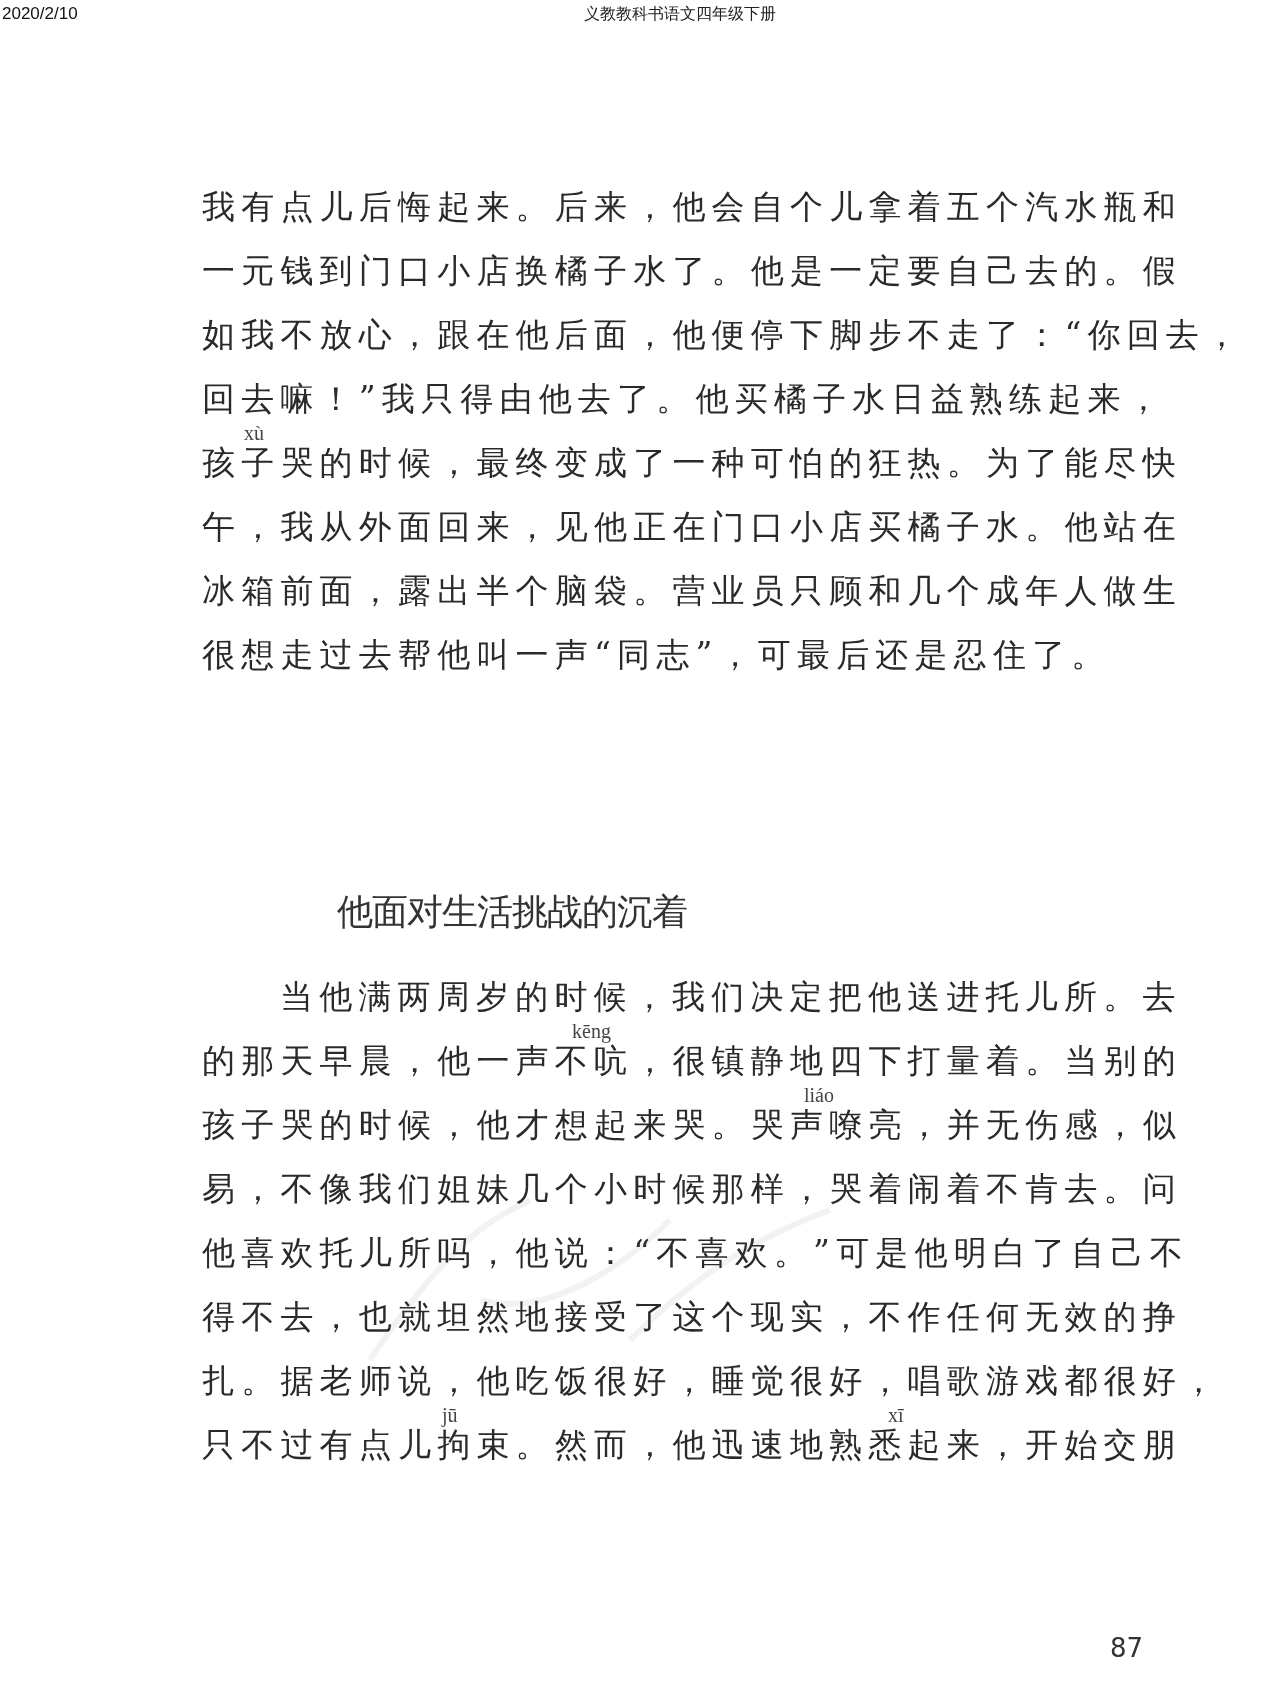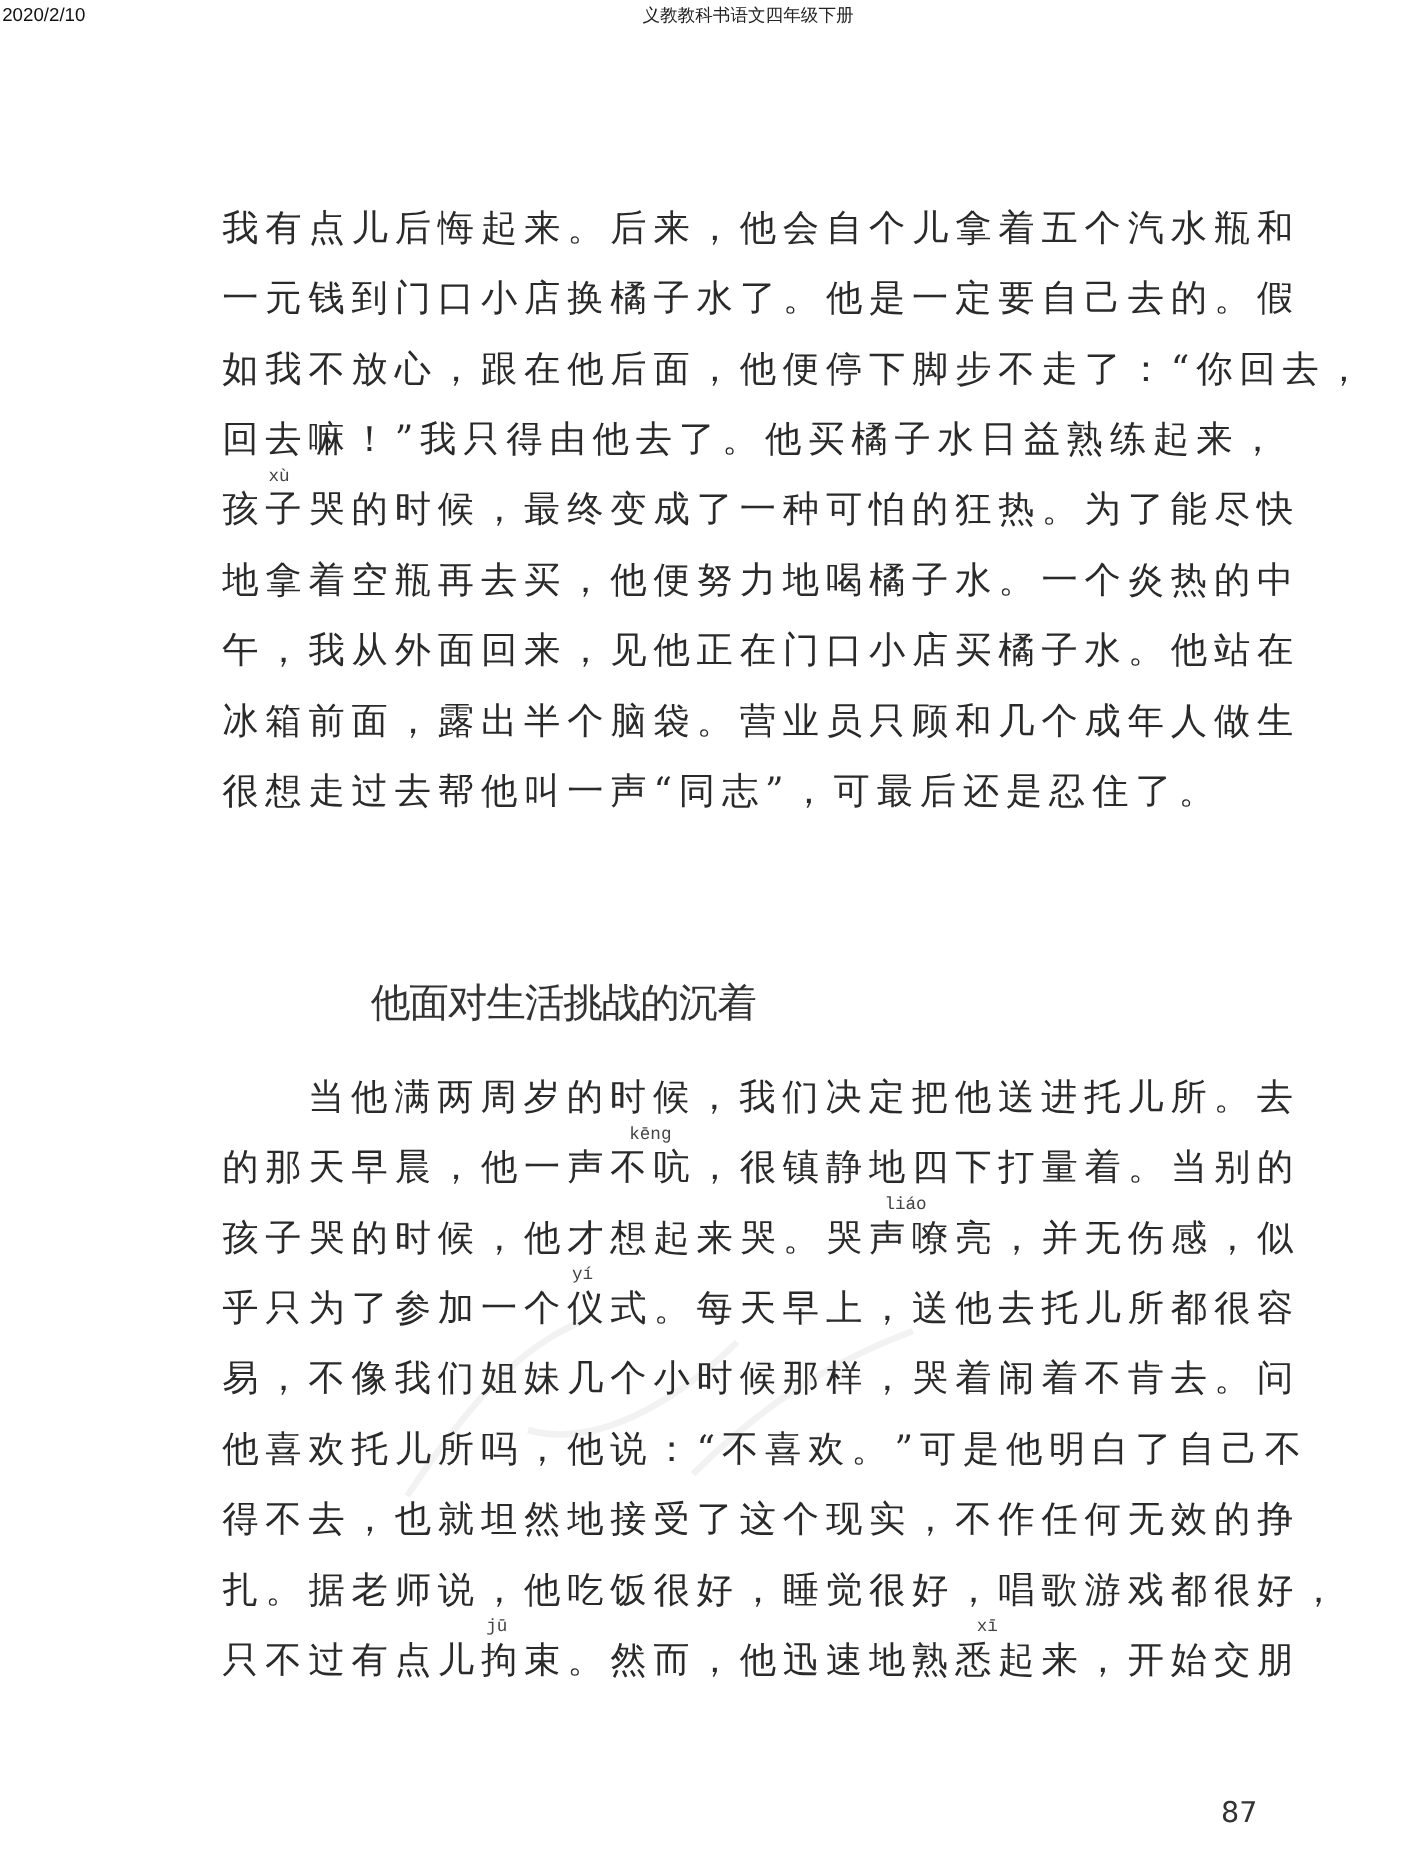--- a/index.html
+++ b/index.html
@@ -5,60 +5,55 @@
   html, body { margin:0; padding:0; background:#ffffff; }
   body { width:1280px; height:1690px; position:relative; overflow:hidden; font-family:"DejaVu Serif", serif; color:#222; }
   .hdr-date { position:absolute; left:2px; top:4px; font-family:"Liberation Sans", sans-serif; font-size:17px; color:#111; }
   .hdr-title { position:absolute; left:0; width:1280px; top:4px; text-align:center; font-family:"DejaVu Sans", sans-serif; font-size:16px; color:#222; padding-left:80px; box-sizing:border-box; }
   .page { position:absolute; left:202px; width:938px; }
   .line { position:relative; height:64px; font-size:33px; letter-spacing:6.2px; line-height:64px; white-space:nowrap; color:#2a2a2a; }
   .block1 { top:175px; }
   .block2 { top:965px;text-align:center; }
   .heading { position:absolute; left:0; width:1024px; top:888px; text-align:center; font-family:"DejaVu Sans", sans-serif; font-size:36px; color:#333; letter-spacing:-1px; }
   .indent { padding-left:78px; }
-  .py { position:absolute; font-family:Liberation Mono, monospace; font-size:16px; color:#444; letter-spacing:0; line-height:17px; top:-6px; }
+  .py { position:absolute; font-family:Liberation Serif, serif; font-size:20px; color:#444; letter-spacing:0; line-height:17px; top:-6px; }
   .pagenum { position:absolute; left:1110px; top:1633px; font-family:"DejaVu Sans", sans-serif; font-size:26px; color:#333; }
   .watermark { position:absolute; left:330px; top:1180px; width:520px; height:200px; opacity:0.08; pointer-events:none; }
 </style>
 </head>
 <body>
 
 <div class="hdr-date">2020/2/10</div>
 <div class="hdr-title">义教教科书语文四年级下册</div>
 
 <div class="page block1">
   <div class="line">我有点儿后悔起来。后来，他会自个儿拿着五个汽水瓶和</div>
   <div class="line">一元钱到门口小店换橘子水了。他是一定要自己去的。假</div>
   <div class="line">如我不放心，跟在他后面，他便停下脚步不走了：“你回去，</div>
   <div class="line">回去嘛！”我只得由他去了。他买橘子水日益熟练起来，</div>
   <div class="line">
     <span class="py" style="left:42px;">xù</span>
     <span>孩子哭的时候，最终变成了一种可怕的狂热。为了能尽快</span>
   </div>
-  <div class="line">地拿着空瓶再去买，他便努力地喝橘子水。一个炎热的中</div>
   <div class="line">午，我从外面回来，见他正在门口小店买橘子水。他站在</div>
   <div class="line">冰箱前面，露出半个脑袋。营业员只顾和几个成年人做生</div>
   <div class="line">很想走过去帮他叫一声“同志”，可最后还是忍住了。</div>
 </div>
 
 <div class="heading">他面对生活挑战的沉着</div>
 
 <div class="page block2">
   <div class="line indent">当他满两周岁的时候，我们决定把他送进托儿所。去</div>
   <div class="line">
     <span class="py" style="left:370px;">kēng</span>
     <span>的那天早晨，他一声不吭，很镇静地四下打量着。当别的</span>
   </div>
   <div class="line">
     <span class="py" style="left:602px;">liáo</span>
     <span>孩子哭的时候，他才想起来哭。哭声嘹亮，并无伤感，似</span>
-  </div>
-  <div class="line">
-    <span class="py" style="left:318px;">yí</span>
-    <span>乎只为了参加一个仪式。每天早上，送他去托儿所都很容</span>
   </div>
   <div class="line">易，不像我们姐妹几个小时候那样，哭着闹着不肯去。问</div>
   <div class="line">他喜欢托儿所吗，他说：“不喜欢。”可是他明白了自己不</div>
   <div class="line">得不去，也就坦然地接受了这个现实，不作任何无效的挣</div>
   <div class="line">扎。据老师说，他吃饭很好，睡觉很好，唱歌游戏都很好，</div>
   <div class="line">
     <span class="py" style="left:240px;">jū</span>
     <span class="py" style="left:686px;">xī</span>
     <span>只不过有点儿拘束。然而，他迅速地熟悉起来，开始交朋</span>
   </div>

